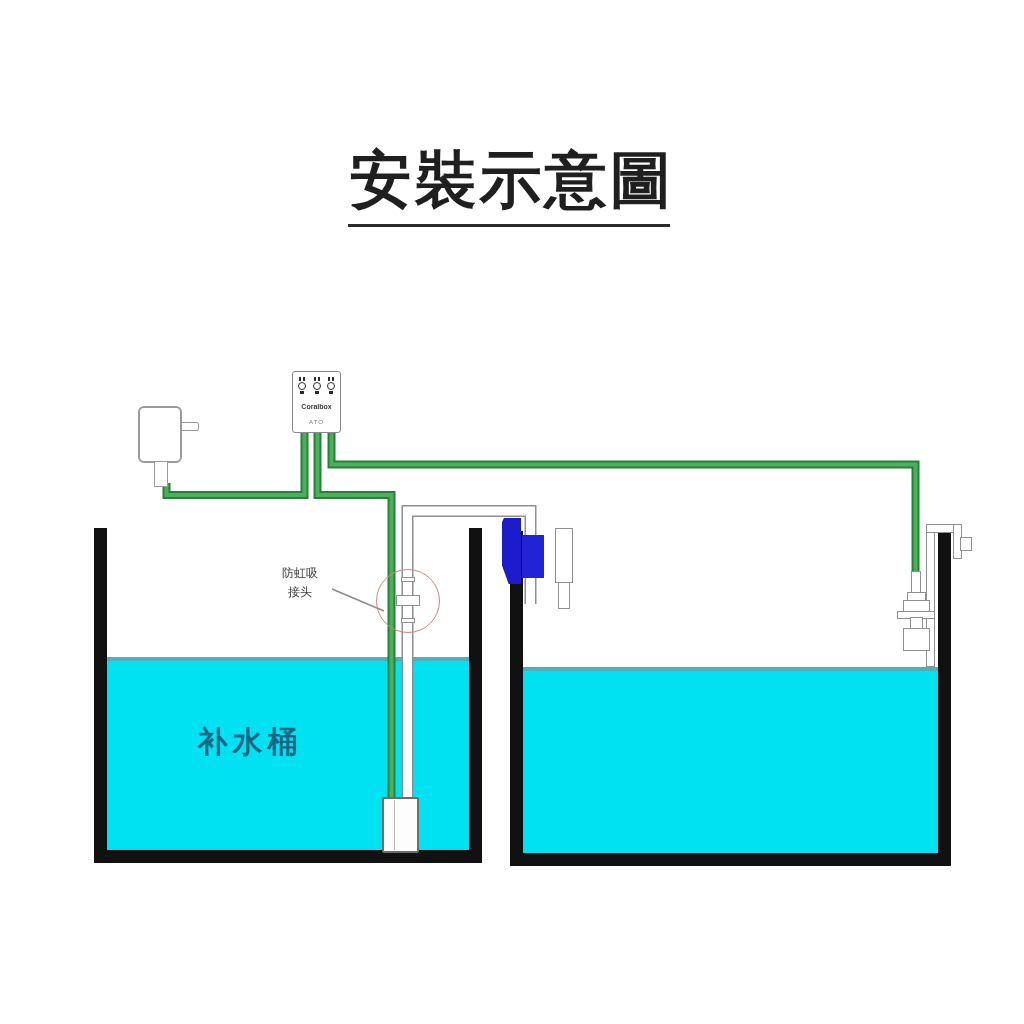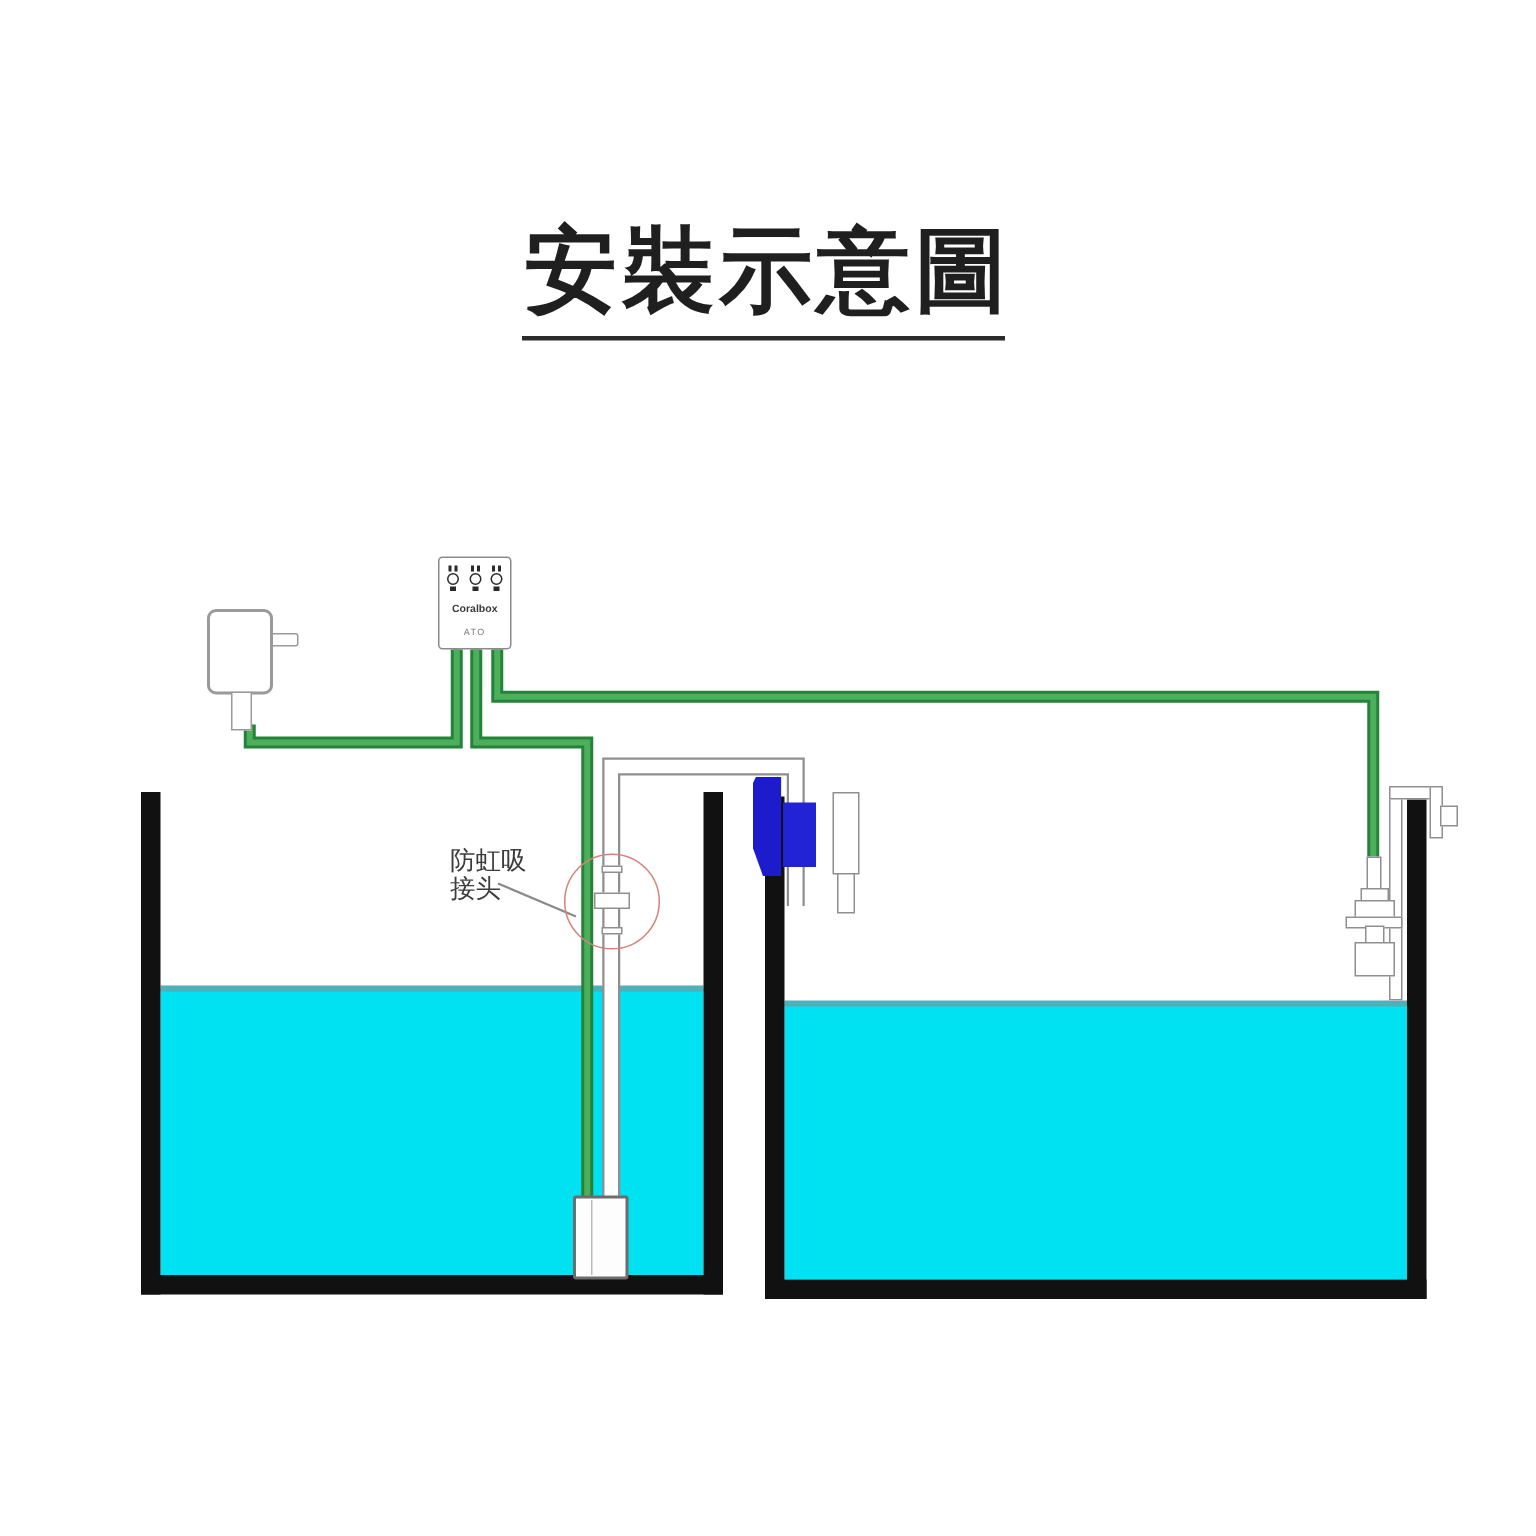--- a/index.html
+++ b/index.html
@@ -53,22 +53,22 @@
 
   
   #fitting{left:396px;top:595px;width:24px;height:11px;}
   .tick{background:#fff;border:1.5px solid #8f8f8f;box-sizing:border-box;}
   #tick-up{left:401px;top:577px;width:14px;height:5px;}
   #tick-down{left:401px;top:618px;width:14px;height:5px;}
 
   
   #red-circle{left:376px;top:569px;width:64px;height:64px;border:1.6px solid #d4837b;
               border-radius:50%;box-sizing:border-box;}
-  #anno-label{left:268px;top:564px;width:64px;font-size:17px;line-height:19px;
-              color:#3c3c3c;font-family:"Liberation Serif",serif;margin-left:32px;}
+  #anno-label{left:268px;top:564px;width:64px;text-align:center;font-size:12px;line-height:19px;
+              color:#3c3c3c;font-family:"Liberation Serif",serif;}
 
   
   #holder-outer{left:502px;top:518px;width:19px;height:66px;background:#1c1ccd;
                 clip-path:polygon(10% 0,100% 0,100% 100%,35% 100%,0 72%,0 6%);}
   #holder-inner{left:522px;top:535px;width:22px;height:43px;background:#2323d6;}
   #holder-plate{left:555px;top:528px;width:18px;height:55px;}
   #holder-plate2{left:558px;top:582px;width:12px;height:27px;}
 
   
   #sensor-cable{left:911px;top:571px;width:10px;height:24px;}
@@ -93,20 +93,21 @@
 <div id="page">
 
   <div id="title" class="abs">安裝示意圖</div>
   <div id="title-underline" class="abs"></div>
 
   <div class="abs water" style="left:107px;top:659px;width:362px;height:191px;"></div>
   <div class="abs water-surface" style="left:107px;top:657px;width:362px;height:4px;"></div>
   <div class="abs wall" style="left:94px;top:528px;width:13px;height:335px;"></div>
   <div class="abs wall" style="left:469px;top:528px;width:13px;height:335px;"></div>
   <div class="abs wall" style="left:94px;top:850px;width:388px;height:13px;"></div>
+  <div id="label-left" class="abs tank-label">补水桶</div>
 
   <div class="abs water" style="left:523px;top:669px;width:415px;height:184px;"></div>
   <div class="abs water-surface" style="left:523px;top:667px;width:415px;height:4px;"></div>
   <div class="abs wall" style="left:510px;top:531px;width:13px;height:335px;"></div>
   <div class="abs wall" style="left:938px;top:531px;width:13px;height:335px;"></div>
   <div class="abs wall" style="left:510px;top:853px;width:441px;height:13px;"></div>
 
   <svg id="wires-svg" class="abs" width="1024" height="1024" viewBox="0 0 1024 1024">
 
     <path d="M407.5 800 V511 H530.5 V604" fill="none" stroke="#8f8f8f" stroke-width="12"></path>

